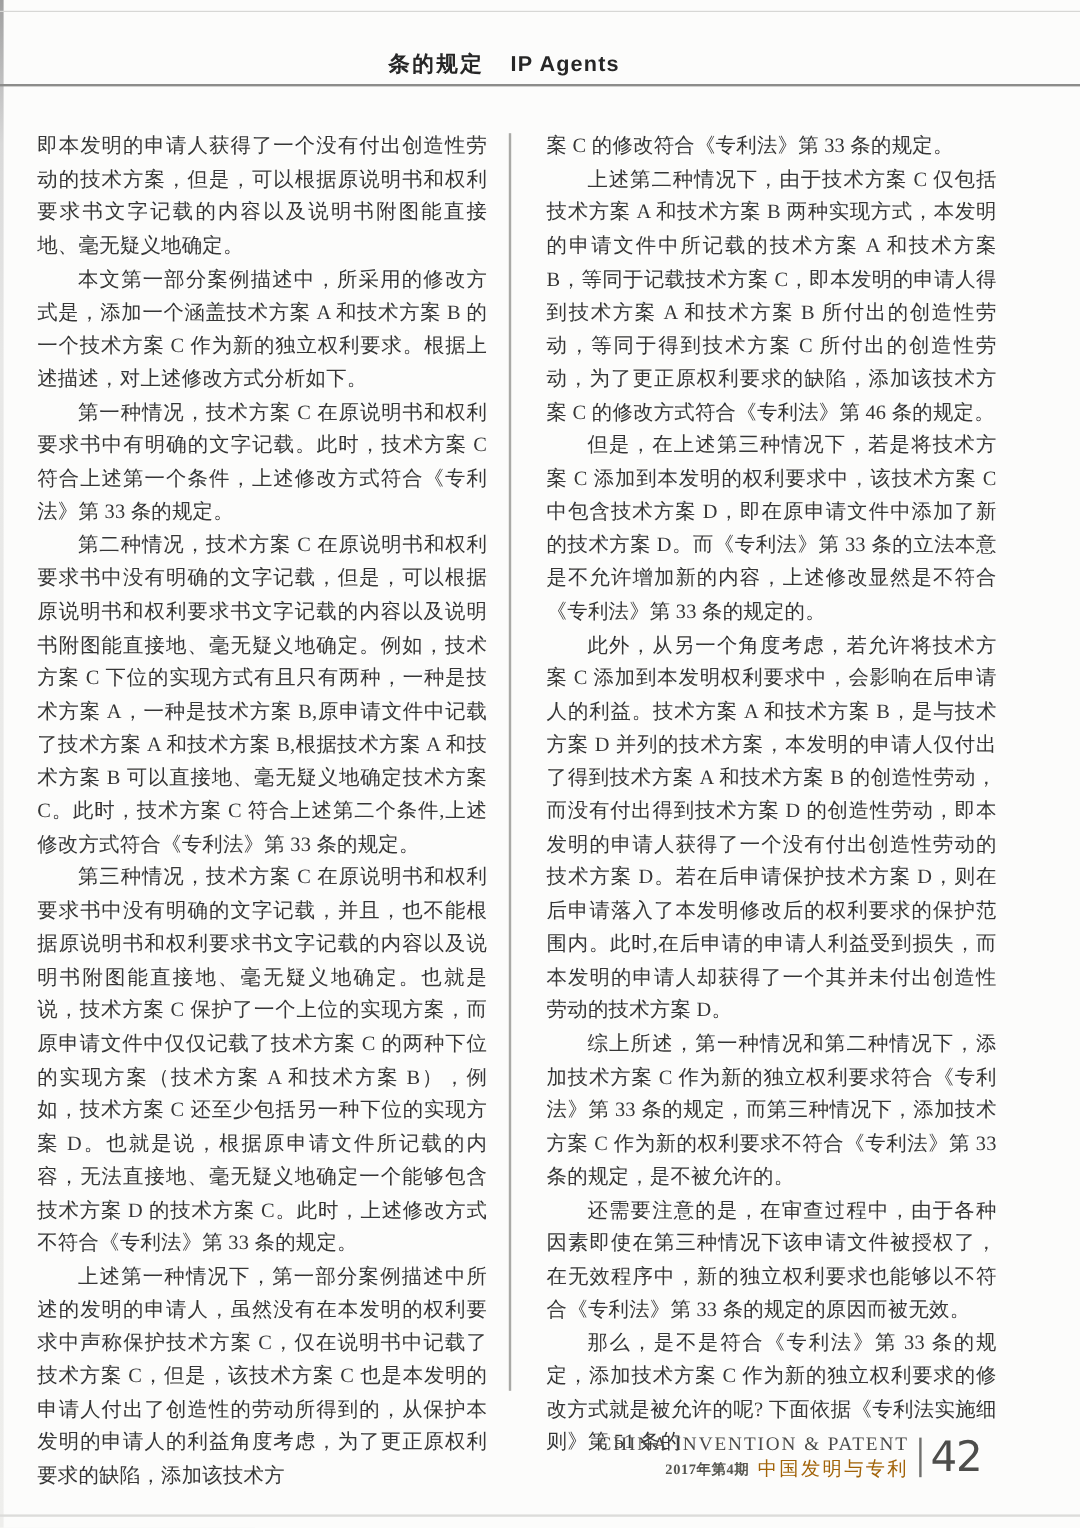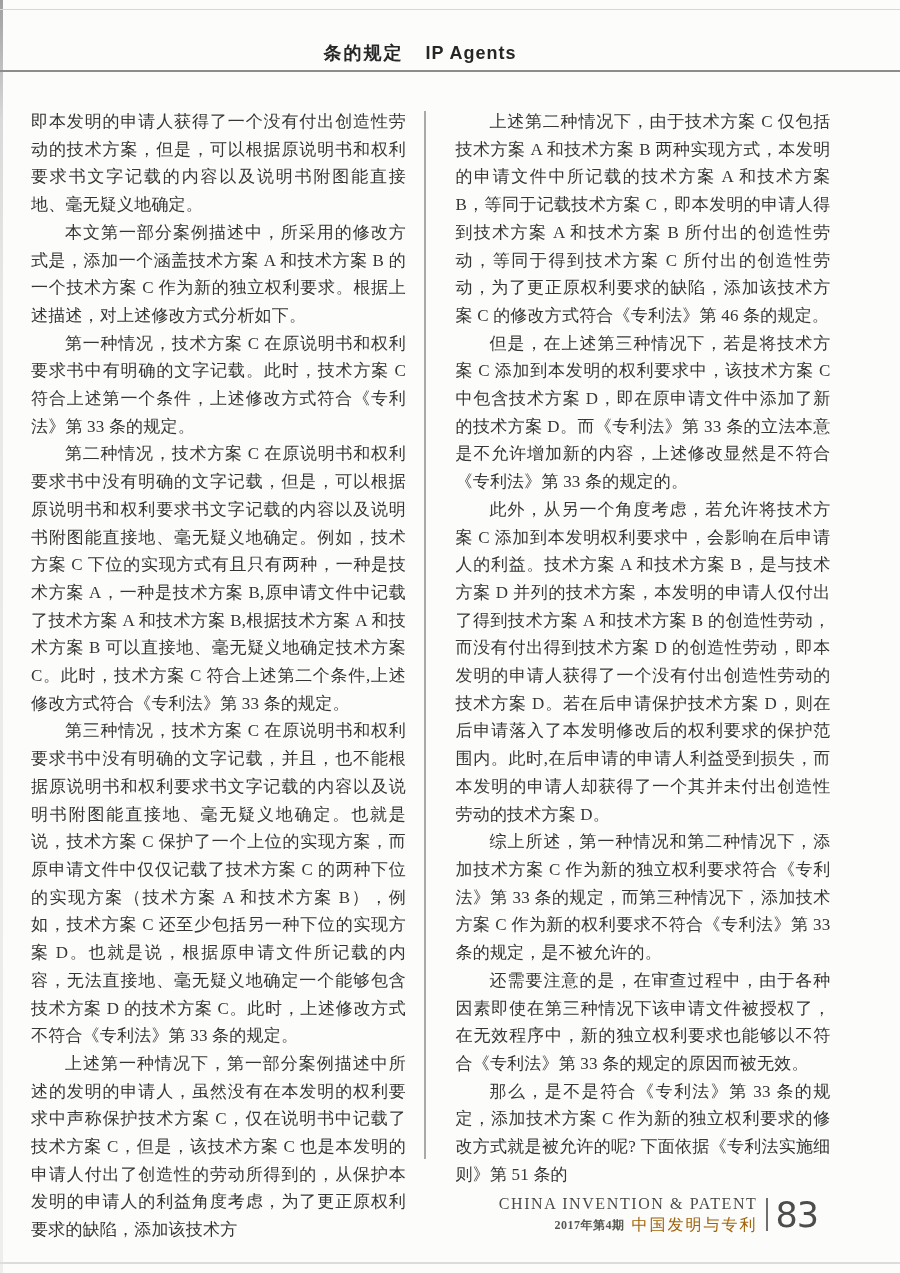--- a/index.html
+++ b/index.html
@@ -115,33 +115,34 @@
       <p>本文第一部分案例描述中，所采用的修改方式是，添加一个涵盖技术方案 A 和技术方案 B 的一个技术方案 C 作为新的独立权利要求。根据上述描述，对上述修改方式分析如下。</p>
       <p>第一种情况，技术方案 C 在原说明书和权利要求书中有明确的文字记载。此时，技术方案 C 符合上述第一个条件，上述修改方式符合《专利法》第 33 条的规定。</p>
       <p>第二种情况，技术方案 C 在原说明书和权利要求书中没有明确的文字记载，但是，可以根据原说明书和权利要求书文字记载的内容以及说明书附图能直接地、毫无疑义地确定。例如，技术方案 C 下位的实现方式有且只有两种，一种是技术方案 A，一种是技术方案 B,原申请文件中记载了技术方案 A 和技术方案 B,根据技术方案 A 和技术方案 B 可以直接地、毫无疑义地确定技术方案 C。此时，技术方案 C 符合上述第二个条件,上述修改方式符合《专利法》第 33 条的规定。</p>
       <p>第三种情况，技术方案 C 在原说明书和权利要求书中没有明确的文字记载，并且，也不能根据原说明书和权利要求书文字记载的内容以及说明书附图能直接地、毫无疑义地确定。也就是说，技术方案 C 保护了一个上位的实现方案，而原申请文件中仅仅记载了技术方案 C 的两种下位的实现方案（技术方案 A 和技术方案 B），例如，技术方案 C 还至少包括另一种下位的实现方案 D。也就是说，根据原申请文件所记载的内容，无法直接地、毫无疑义地确定一个能够包含技术方案 D 的技术方案 C。此时，上述修改方式不符合《专利法》第 33 条的规定。</p>
       <p>上述第一种情况下，第一部分案例描述中所述的发明的申请人，虽然没有在本发明的权利要求中声称保护技术方案 C，仅在说明书中记载了技术方案 C，但是，该技术方案 C 也是本发明的申请人付出了创造性的劳动所得到的，从保护本发明的申请人的利益角度考虑，为了更正原权利要求的缺陷，添加该技术方</p>
     </div>
 
     <div class="col-divider"></div>
 
     <div class="col">
+      <p class="no-indent">案 C 的修改符合《专利法》第 33 条的规定。</p>
       <p>上述第二种情况下，由于技术方案 C 仅包括技术方案 A 和技术方案 B 两种实现方式，本发明的申请文件中所记载的技术方案 A 和技术方案 B，等同于记载技术方案 C，即本发明的申请人得到技术方案 A 和技术方案 B 所付出的创造性劳动，等同于得到技术方案 C 所付出的创造性劳动，为了更正原权利要求的缺陷，添加该技术方案 C 的修改方式符合《专利法》第 46 条的规定。</p>
       <p>但是，在上述第三种情况下，若是将技术方案 C 添加到本发明的权利要求中，该技术方案 C 中包含技术方案 D，即在原申请文件中添加了新的技术方案 D。而《专利法》第 33 条的立法本意是不允许增加新的内容，上述修改显然是不符合《专利法》第 33 条的规定的。</p>
       <p>此外，从另一个角度考虑，若允许将技术方案 C 添加到本发明权利要求中，会影响在后申请人的利益。技术方案 A 和技术方案 B，是与技术方案 D 并列的技术方案，本发明的申请人仅付出了得到技术方案 A 和技术方案 B 的创造性劳动，而没有付出得到技术方案 D 的创造性劳动，即本发明的申请人获得了一个没有付出创造性劳动的技术方案 D。若在后申请保护技术方案 D，则在后申请落入了本发明修改后的权利要求的保护范围内。此时,在后申请的申请人利益受到损失，而本发明的申请人却获得了一个其并未付出创造性劳动的技术方案 D。</p>
       <p>综上所述，第一种情况和第二种情况下，添加技术方案 C 作为新的独立权利要求符合《专利法》第 33 条的规定，而第三种情况下，添加技术方案 C 作为新的权利要求不符合《专利法》第 33 条的规定，是不被允许的。</p>
       <p>还需要注意的是，在审查过程中，由于各种因素即使在第三种情况下该申请文件被授权了，在无效程序中，新的独立权利要求也能够以不符合《专利法》第 33 条的规定的原因而被无效。</p>
       <p>那么，是不是符合《专利法》第 33 条的规定，添加技术方案 C 作为新的独立权利要求的修改方式就是被允许的呢? 下面依据《专利法实施细则》第 51 条的</p>
     </div>
   </main>
 
   <footer class="page-footer">
     <div class="footer-text">
       <div class="footer-en">CHINA INVENTION &amp; PATENT</div>
       <div class="footer-zh-line">
         <span class="footer-issue">2017年第4期</span><span class="footer-zh">中国发明与专利</span>
       </div>
     </div>
     <div class="footer-bar"></div>
-    <div class="footer-page">83</div>
+    <div class="footer-page">42</div>
   </footer>
 
 </div>
 
 </body></html>

